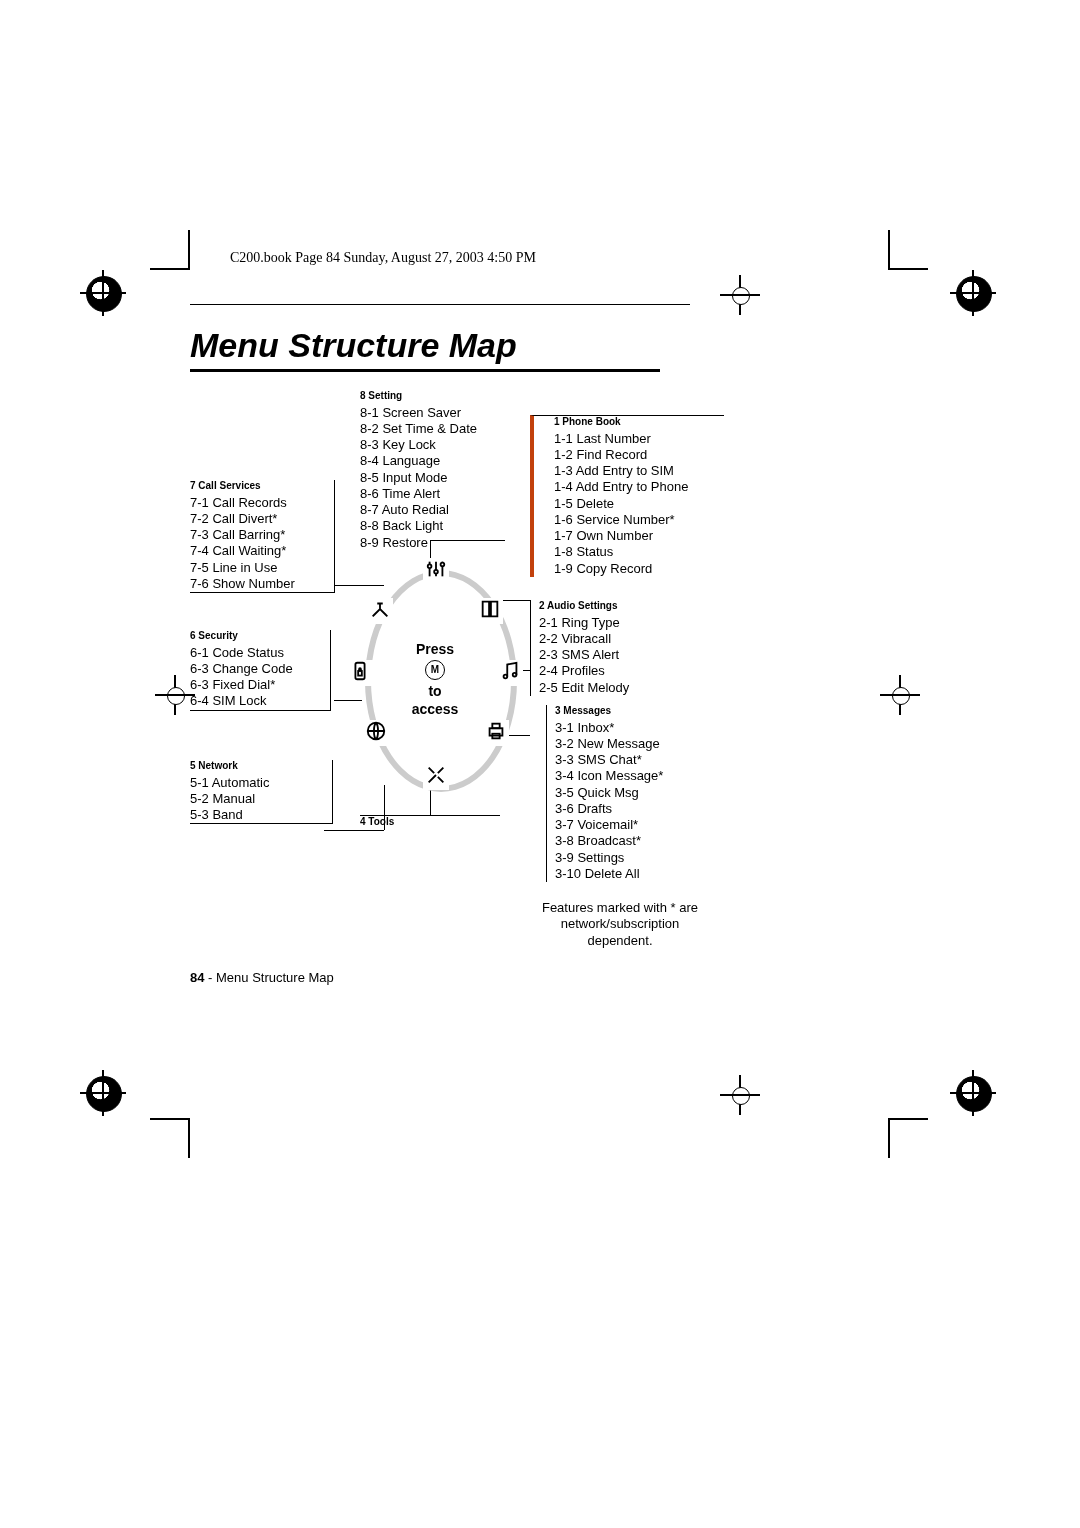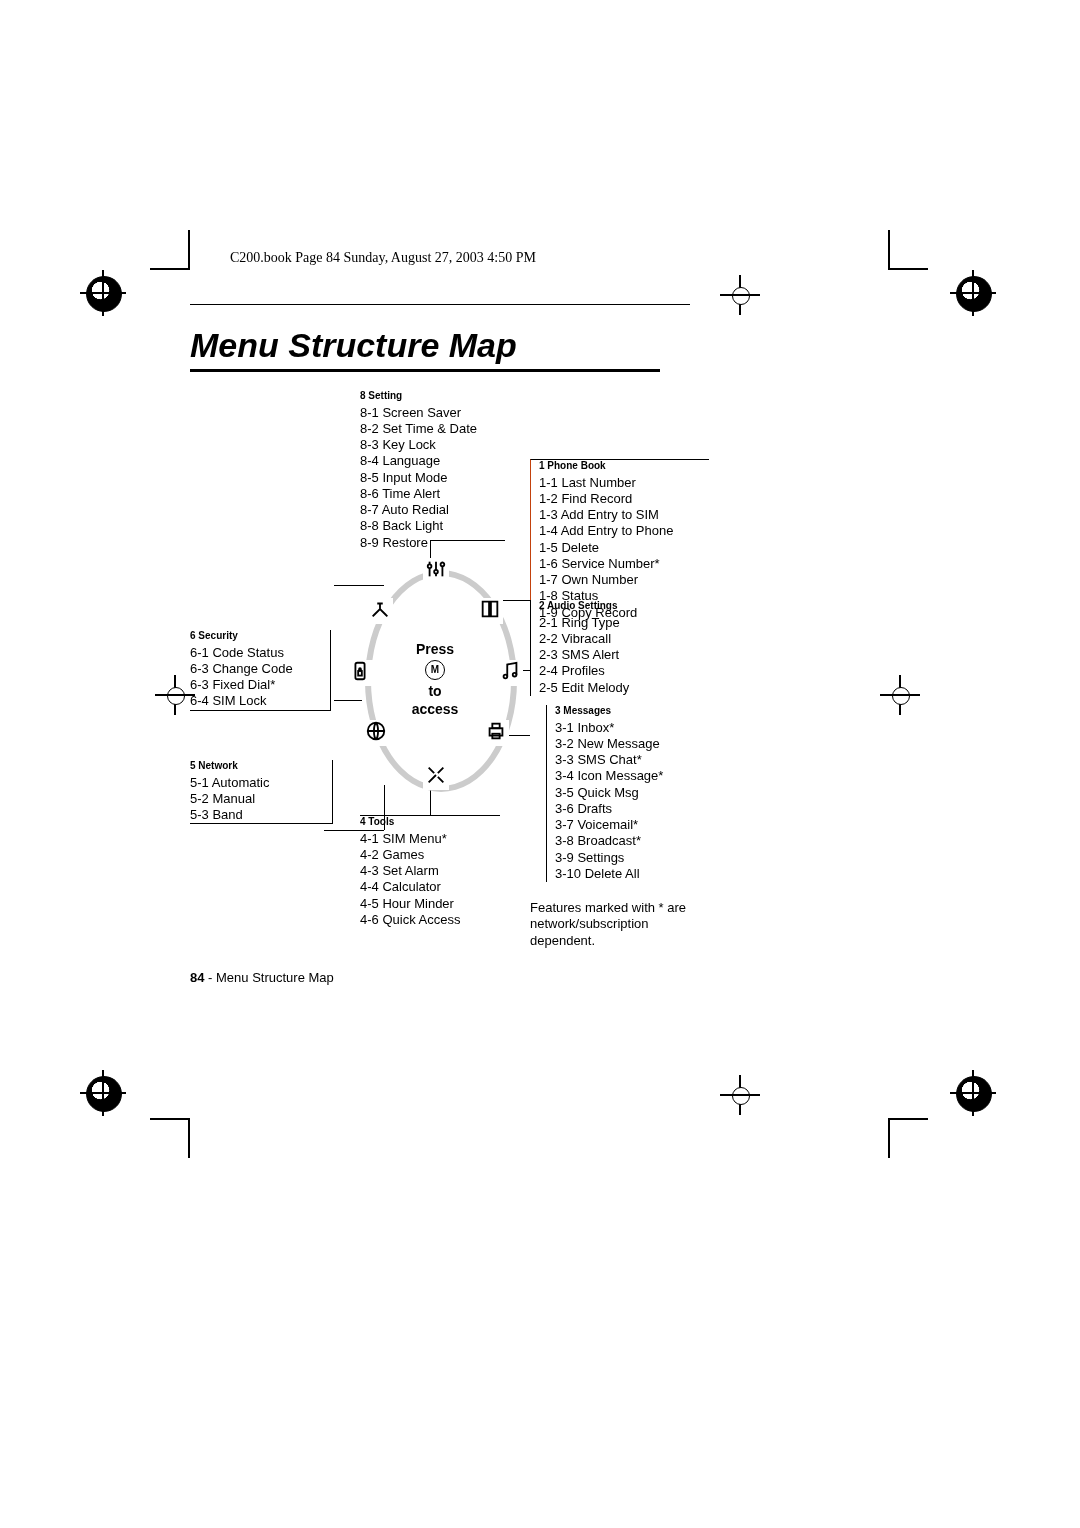--- a/index.html
+++ b/index.html
@@ -52,24 +52,24 @@
   }
   .block .items div {
     white-space: nowrap;
   }
   
   .b-call { left: 0; top: 90px; width: 140px; border-right: 1px solid #000; border-bottom: 1px solid #000; padding-right:4px;}
   .b-sec  { left: 0; top: 240px; width: 140px; border-right: 1px solid #000; border-bottom: 1px solid #000; }
   .b-net  { left: 0; top: 370px; width: 130px; border-right: 1px solid #000; border-bottom: 1px solid #000; padding-right:12px;}
   .b-tools{ left: 170px; top: 425px; width: 140px; border-top: 1px solid #000; padding-top:0;}
   .b-set  { left: 170px; top: 0;   width: 145px; }
-  .b-pb   { left: 340px; top: 25px; width: 170px; border-left: 1px solid #c2410c; border-top: 1px solid #000; padding-left:8px; padding-top:0;margin-top:44px;}
+  .b-pb   { left: 340px; top: 25px; width: 170px; border-left: 4px solid #c2410c; border-top: 1px solid #000; padding-left:20px; padding-top:0;}
   .b-audio{ left: 340px; top: 210px; width: 170px; border-left: 1px solid #000; padding-left:8px;}
   .b-msg  { left: 340px; top: 315px; width: 170px; border-left: 1px solid #000; padding-left:8px;margin-left:16px;}
-  .note   { left: 340px; top: 510px; width: 180px; position:absolute; font-size:13px;}
+  .note   { left: 340px; top: 510px; width: 180px; position:absolute; font-size:13px;text-align:center;}
   .footer {
     position: absolute;
     left: 0;
     top: 720px;
     font-size: 13px;
   }
   .footer b { font-weight: bold; }
 
   
   .dial {
@@ -236,20 +236,31 @@
           <div>8-3 Key Lock</div>
           <div>8-4 Language</div>
           <div>8-5 Input Mode</div>
           <div>8-6 Time Alert</div>
           <div>8-7 Auto Redial</div>
           <div>8-8 Back Light</div>
           <div>8-9 Restore</div>
         </div>
     </div>
 
+    <div class="block b-call">
+      <h3>7 Call Services</h3>
+      <div class="items">
+          <div>7-1 Call Records</div>
+          <div>7-2 Call Divert*</div>
+          <div>7-3 Call Barring*</div>
+          <div>7-4 Call Waiting*</div>
+          <div>7-5 Line in Use</div>
+          <div>7-6 Show Number</div>
+        </div>
+    </div>
 
     <div class="block b-sec">
       <h3>6 Security</h3>
       <div class="items">
           <div>6-1 Code Status</div>
           <div>6-3 Change Code</div>
           <div>6-3 Fixed Dial*</div>
           <div>6-4 SIM Lock</div>
         </div>
     </div>
@@ -258,28 +269,20 @@
       <h3>5 Network</h3>
       <div class="items">
           <div>5-1 Automatic</div>
           <div>5-2 Manual</div>
           <div>5-3 Band</div>
         </div>
     </div>
 
     <div class="block b-tools">
       <h3>4 Tools</h3>
-      <div class="items">
-          <div>4-1 SIM Menu*</div>
-          <div>4-2 Games</div>
-          <div>4-3 Set Alarm</div>
-          <div>4-4 Calculator</div>
-          <div>4-5 Hour Minder</div>
-          <div>4-6 Quick Access</div>
-        </div>
     </div>
 
     <div class="block b-pb">
       <h3>1 Phone Book</h3>
       <div class="items">
           <div>1-1 Last Number</div>
           <div>1-2 Find Record</div>
           <div>1-3 Add Entry to SIM</div>
           <div>1-4 Add Entry to Phone</div>
           <div>1-5 Delete</div>

